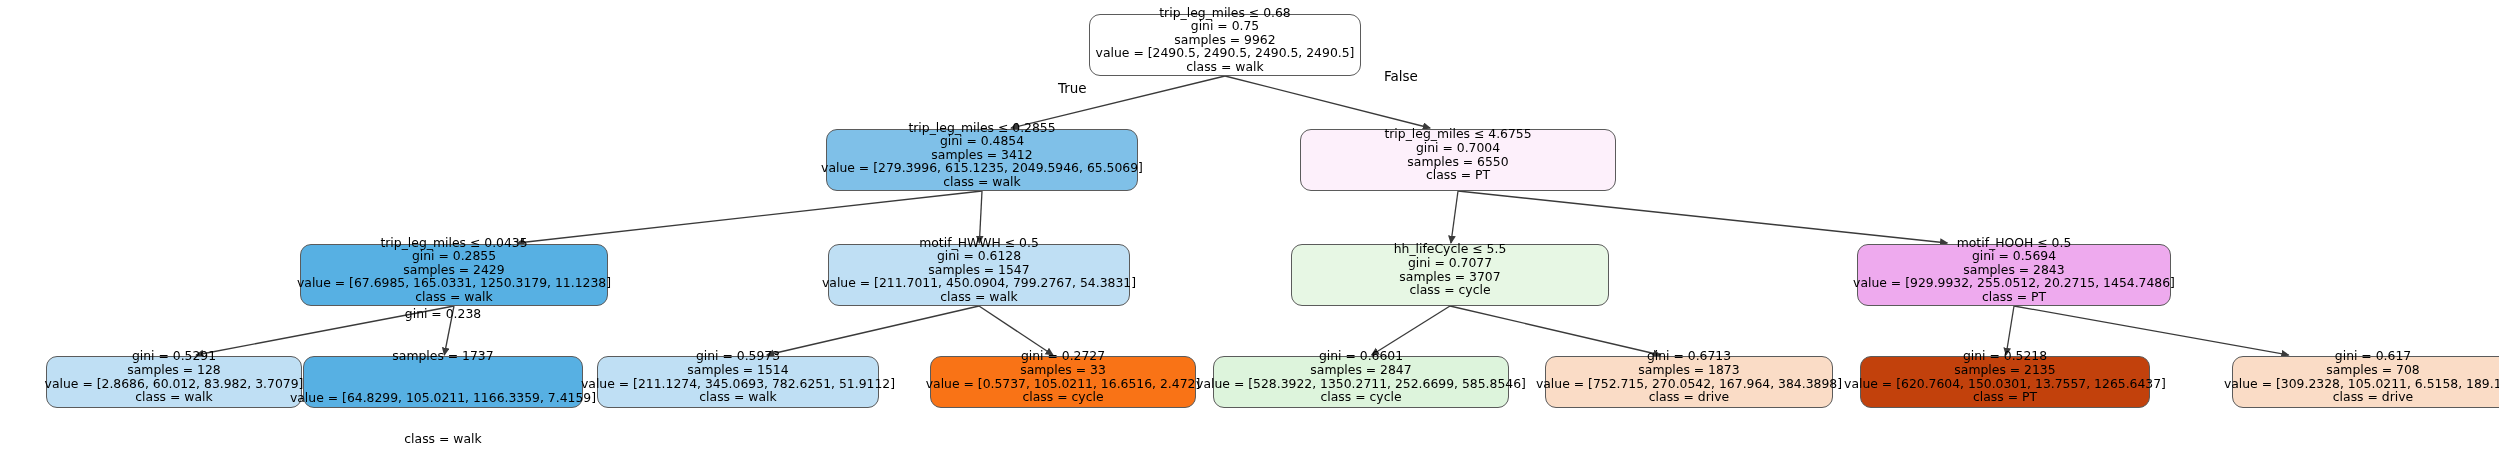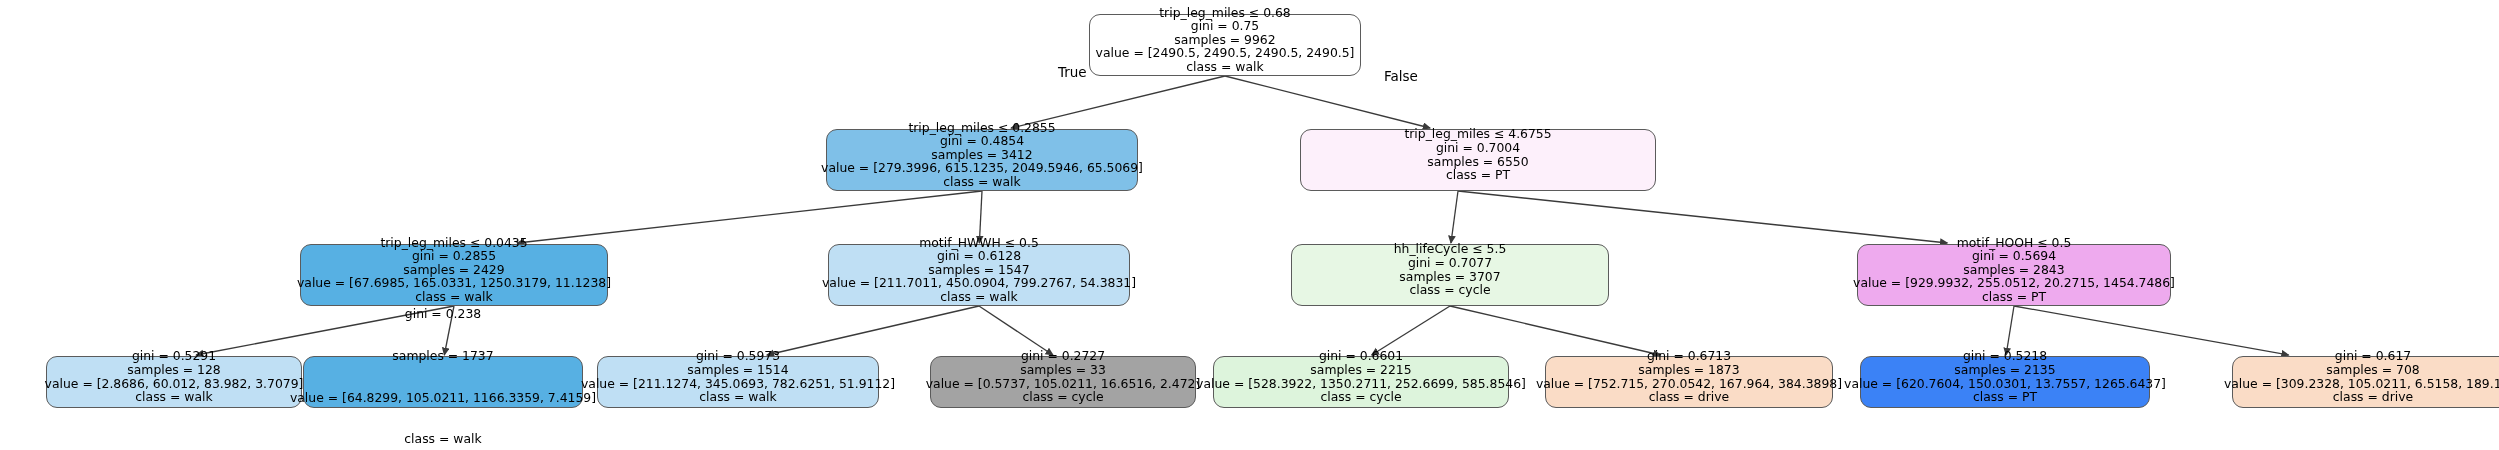--- a/index.html
+++ b/index.html
@@ -87,21 +87,21 @@
         <span class="nline">value = [2490.5, 2490.5, 2490.5, 2490.5]</span>
         <span class="nline">class = walk</span>
       </div>
       <div class="tree-node" style="left: 826px; top: 129px; width: 312px; height: 62px; background: rgb(127, 192, 232); border-color: rgb(91, 91, 91);">
         <span class="nline">trip_leg_miles ≤ 0.2855</span>
         <span class="nline">gini = 0.4854</span>
         <span class="nline">samples = 3412</span>
         <span class="nline">value = [279.3996, 615.1235, 2049.5946, 65.5069]</span>
         <span class="nline">class = walk</span>
       </div>
-      <div class="tree-node" style="left: 1300px; top: 129px; width: 356px; height: 62px; background: rgb(253, 240, 251); border-color: rgb(91, 91, 91);">
+      <div class="tree-node" style="left: 1300px; top: 129px; width: 316px; height: 62px; background: rgb(253, 240, 251); border-color: rgb(91, 91, 91);">
         <span class="nline">trip_leg_miles ≤ 4.6755</span>
         <span class="nline">gini = 0.7004</span>
         <span class="nline">samples = 6550</span>
         <span class="nline">class = PT</span>
       </div>
       <div class="tree-node" style="left: 300px; top: 244px; width: 308px; height: 62px; background: rgb(87, 176, 227); border-color: rgb(91, 91, 91);">
         <span class="nline">trip_leg_miles ≤ 0.0435</span>
         <span class="nline">gini = 0.2855</span>
         <span class="nline">samples = 2429</span>
         <span class="nline">value = [67.6985, 165.0331, 1250.3179, 11.1238]</span>
@@ -138,48 +138,48 @@
         <span class="nline">samples = 1737</span>
         <span class="nline">value = [64.8299, 105.0211, 1166.3359, 7.4159]</span>
         <span class="nline">class = walk</span>
       </div>
       <div class="tree-node" style="left: 597px; top: 356px; width: 282px; height: 52px; background: rgb(191, 223, 244); border-color: rgb(91, 91, 91);">
         <span class="nline">gini = 0.5973</span>
         <span class="nline">samples = 1514</span>
         <span class="nline">value = [211.1274, 345.0693, 782.6251, 51.9112]</span>
         <span class="nline">class = walk</span>
       </div>
-      <div class="tree-node" style="left: 930px; top: 356px; width: 266px; height: 52px; background: #a3a3a3; border-color: rgb(91, 91, 91);">
+      <div class="tree-node" style="left: 930px; top: 356px; width: 266px; height: 52px; background: #f97316; border-color: rgb(91, 91, 91);">
         <span class="nline">gini = 0.2727</span>
         <span class="nline">samples = 33</span>
         <span class="nline">value = [0.5737, 105.0211, 16.6516, 2.472]</span>
         <span class="nline">class = cycle</span>
       </div>
       <div class="tree-node" style="left: 1213px; top: 356px; width: 296px; height: 52px; background: rgb(221, 244, 220); border-color: rgb(91, 91, 91);">
         <span class="nline">gini = 0.6601</span>
-        <span class="nline">samples = 2215</span>
+        <span class="nline">samples = 2847</span>
         <span class="nline">value = [528.3922, 1350.2711, 252.6699, 585.8546]</span>
         <span class="nline">class = cycle</span>
       </div>
       <div class="tree-node" style="left: 1545px; top: 356px; width: 288px; height: 52px; background: rgb(250, 220, 198); border-color: rgb(91, 91, 91);">
         <span class="nline">gini = 0.6713</span>
         <span class="nline">samples = 1873</span>
         <span class="nline">value = [752.715, 270.0542, 167.964, 384.3898]</span>
         <span class="nline">class = drive</span>
       </div>
-      <div class="tree-node" style="left: 1860px; top: 356px; width: 290px; height: 52px; background: #3b82f6; border-color: rgb(91, 91, 91);">
+      <div class="tree-node" style="left: 1860px; top: 356px; width: 290px; height: 52px; background: #c2410c; border-color: rgb(91, 91, 91);">
         <span class="nline">gini = 0.5218</span>
         <span class="nline">samples = 2135</span>
         <span class="nline">value = [620.7604, 150.0301, 13.7557, 1265.6437]</span>
         <span class="nline">class = PT</span>
       </div>
       <div class="tree-node" style="left: 2185px; top: 356px; width: 282px; height: 52px; background: rgb(250, 220, 198); border-color: rgb(91, 91, 91); margin-left: 47px;">
         <span class="nline">gini = 0.617</span>
         <span class="nline">samples = 708</span>
         <span class="nline">value = [309.2328, 105.0211, 6.5158, 189.105]</span>
         <span class="nline">class = drive</span>
       </div>
     </div>
   <div id="label-layer">
-      <div class="edge-label" style="left: 1058px; top: 64px;">True</div>
+      <div class="edge-label" style="left: 1058px; top: 80px;">True</div>
       <div class="edge-label" style="left: 1384px; top: 68px;">False</div>
     </div>
 </div>
 
 </body></html>

